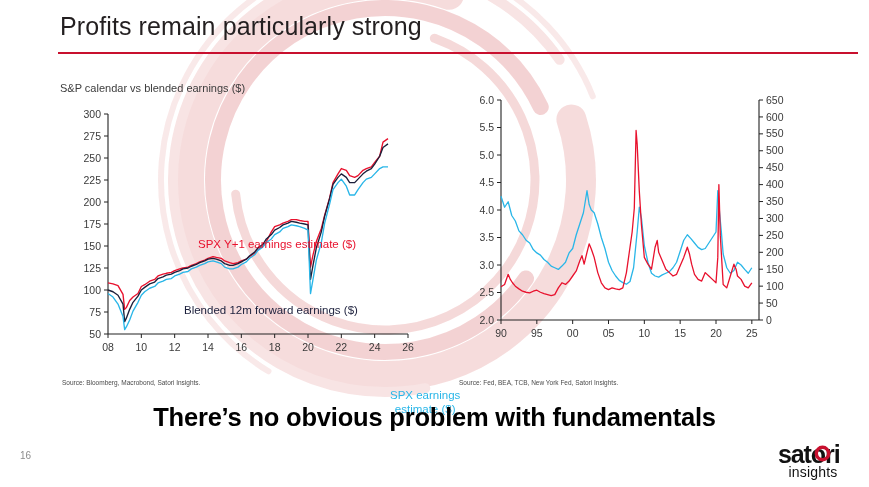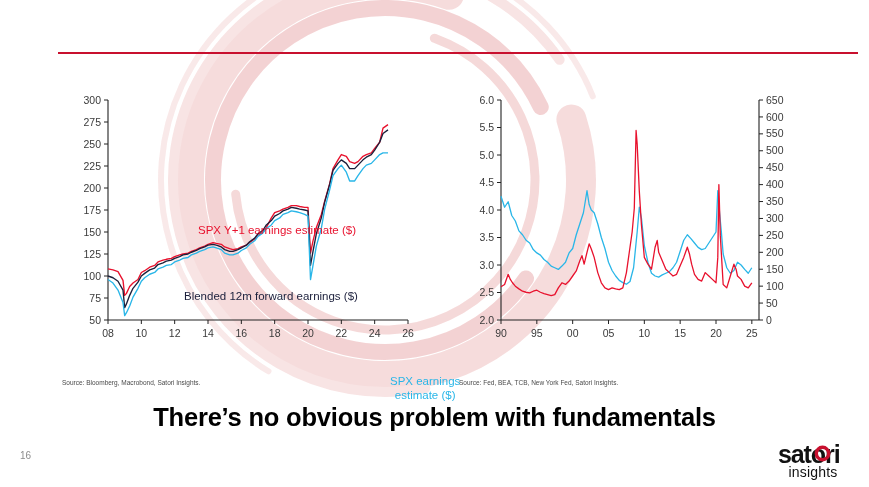--- a/index.html
+++ b/index.html
@@ -65,23 +65,25 @@
   <svg class="watermark" viewBox="0 0 470 470" aria-hidden="true">
     <g fill="none" stroke="#f6dada" stroke-linecap="round">
       <circle cx="235" cy="235" r="196" stroke-width="30" stroke-dasharray="1050 200" transform="rotate(-18 235 235)"></circle>
       <circle cx="235" cy="235" r="172" stroke-width="16" stroke-dasharray="900 180" transform="rotate(35 235 235)" stroke="#f3cfd0"></circle>
       <circle cx="235" cy="235" r="212" stroke-width="10" stroke-dasharray="760 420" transform="rotate(120 235 235)" stroke="#f8e2e2"></circle>
       <circle cx="235" cy="235" r="150" stroke-width="9" stroke-dasharray="640 300" transform="rotate(-70 235 235)" stroke="#f5d6d6"></circle>
       <circle cx="235" cy="235" r="224" stroke-width="6" stroke-dasharray="520 560" transform="rotate(205 235 235)" stroke="#f9e8e8"></circle>
     </g>
   </svg>
 
+  <div class="title">Profits remain particularly strong</div>
   <div class="title-rule"></div>
 
   <div class="panel left">
+    <div class="sub">S&amp;P calendar vs blended earnings ($)</div>
 
     <div class="plotwrap">
       <svg class="plot" width="360" height="260" viewBox="0 0 360 260">
 
         <g stroke="#222" stroke-width="1.1" fill="none">
           <line x1="48" y1="12" x2="48" y2="232"></line>
           <line x1="48" y1="232" x2="348" y2="232"></line>
         </g>
 
         <g id="lyticks" stroke="#222" stroke-width="1" fill="none">

